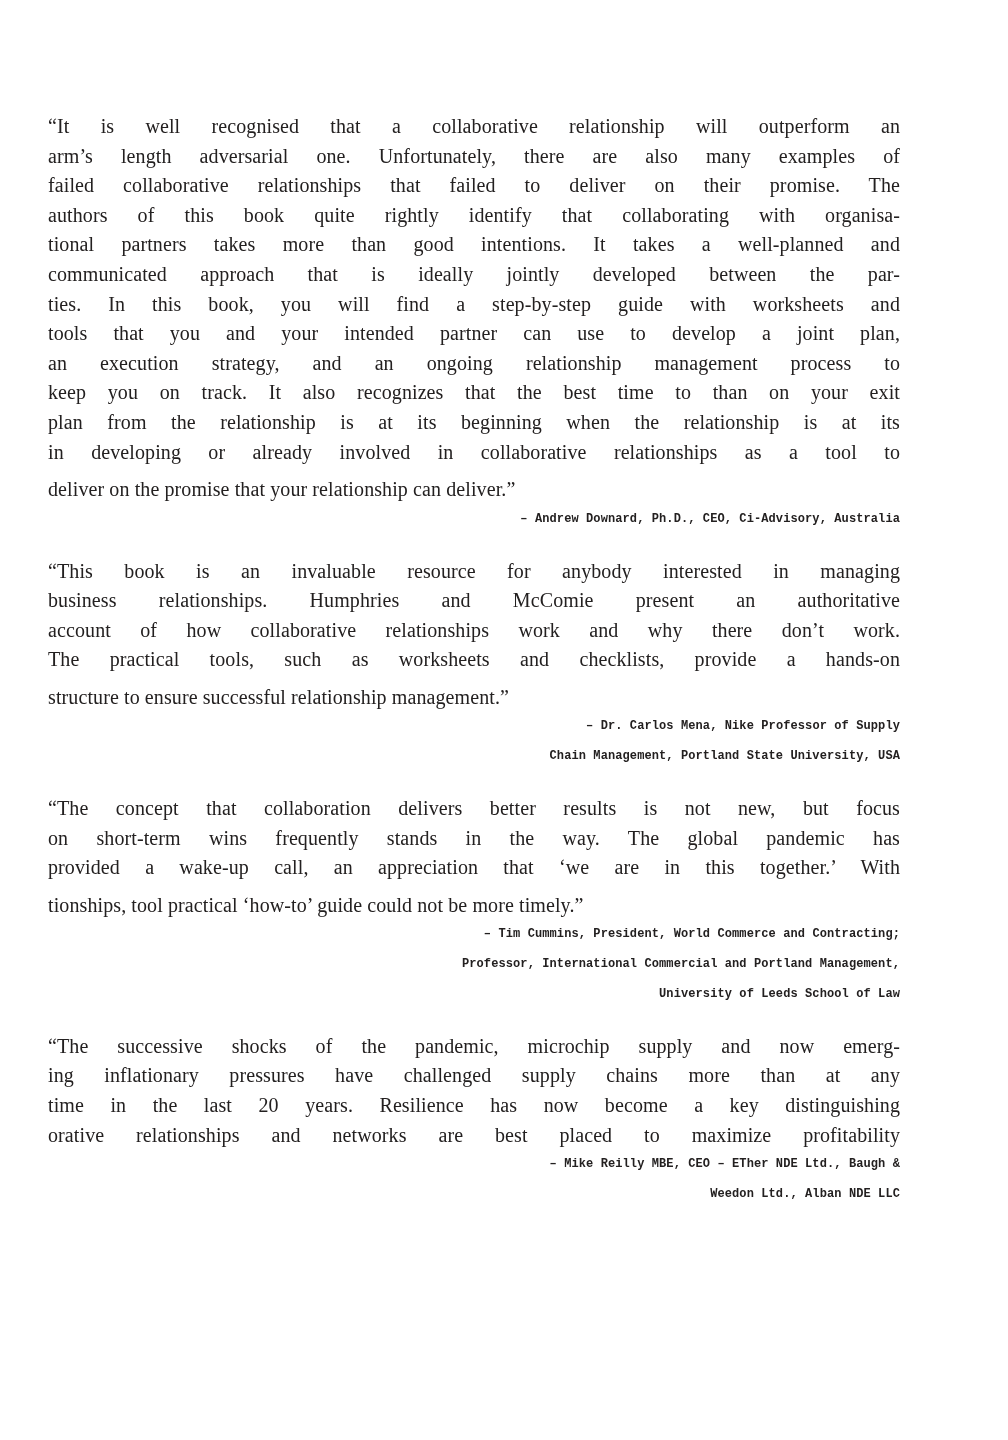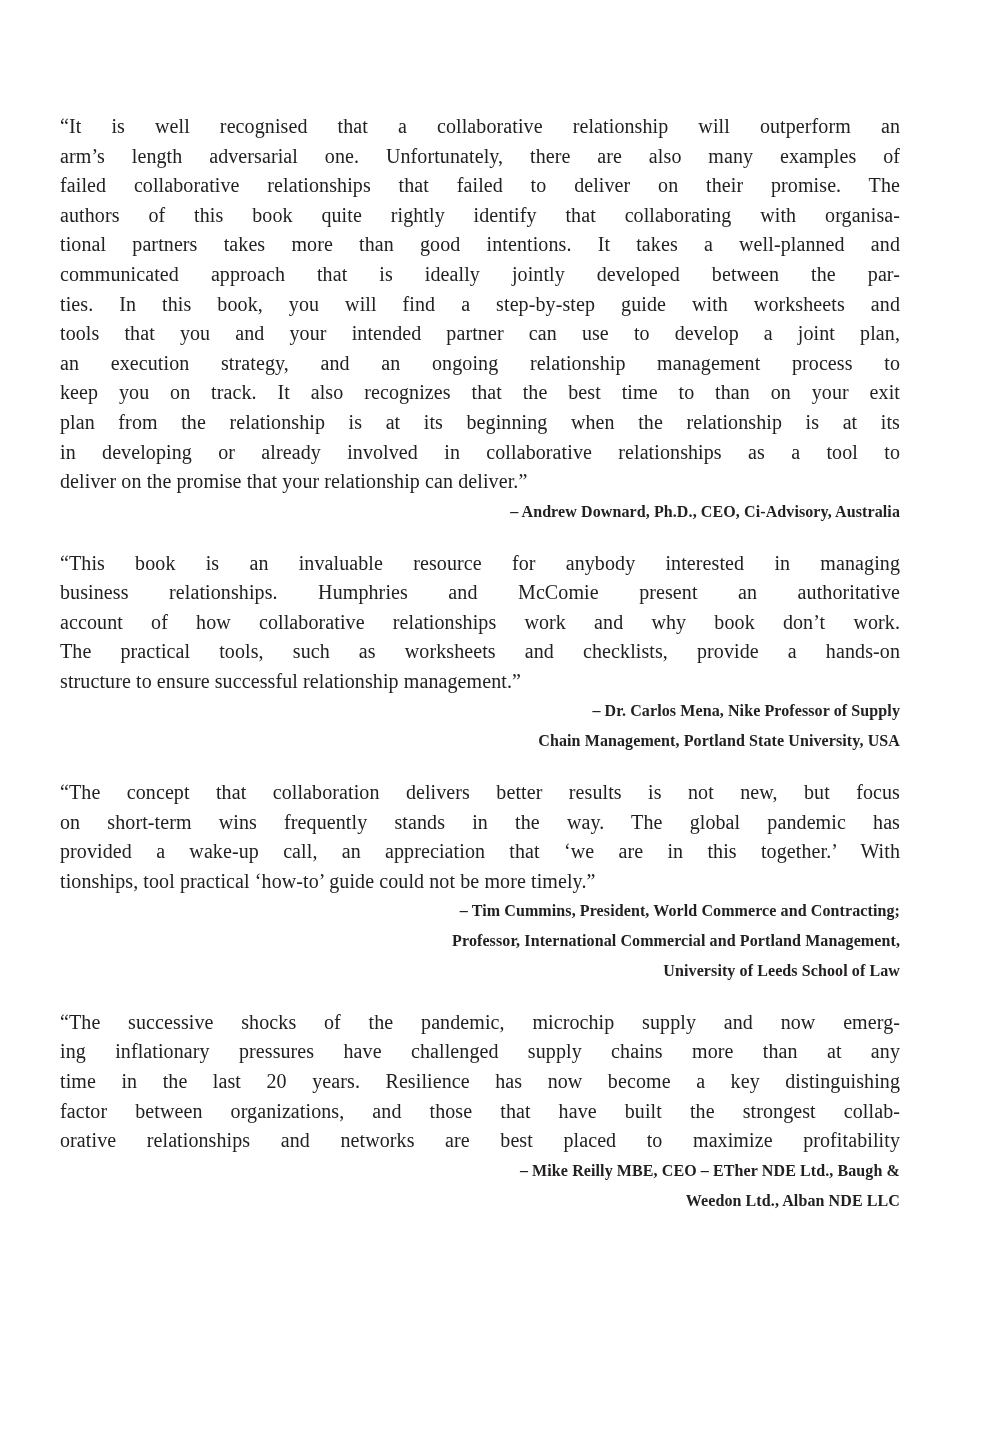--- a/index.html
+++ b/index.html
@@ -9,43 +9,45 @@
   }
   body {
     height: 1440px;
     font-family: "Liberation Serif", "DejaVu Serif", serif;
     color: #232020;
     overflow: hidden;
   }
   .page {
     width: 1008px;
     height: 1252px;
-    padding: 112px 108px 0 60px;
+    padding: 112px 108px 0 48px;
   }
   .quote-block {
     margin-bottom: 22px;
   }
   .quote-line {
     font-size: 20px;
     line-height: 29.6px;
     letter-spacing: 0.1px;
   }
   .jline {
     text-align: justify;
     text-align-last: justify;
   }
   .lline {
     text-align: left;
+    margin-top: 8px;
   }
   .attr-line {
-    font-size: 16px;
+    font-size: 12px;
     line-height: 29.8px;
     font-weight: bold;
     text-align: right;
     letter-spacing: 0.1px;
+    font-family: Liberation Mono, monospace;
   }
 </style>
 </head>
 <body>
 
 <div class="page">
 
   <div class="quote-block">
     <div class="quote-line jline">“It is well recognised that a collaborative relationship will outperform an</div>
     <div class="quote-line jline">arm’s length adversarial one. Unfortunately, there are also many examples of</div>
@@ -59,40 +61,39 @@
     <div class="quote-line jline">keep you on track. It also recognizes that the best time to than on your exit</div>
     <div class="quote-line jline">plan from the relationship is at its beginning when the relationship is at its</div>
     <div class="quote-line jline">in developing or already involved in collaborative relationships as a tool to</div>
     <div class="quote-line lline">deliver on the promise that your relationship can deliver.”</div>
     <div class="attr-line">– Andrew Downard, Ph.D., CEO, Ci-Advisory, Australia</div>
   </div>
 
   <div class="quote-block">
     <div class="quote-line jline">“This book is an invaluable resource for anybody interested in managing</div>
     <div class="quote-line jline">business relationships. Humphries and McComie present an authoritative</div>
-    <div class="quote-line jline">account of how collaborative relationships work and why book don’t work.</div>
+    <div class="quote-line jline">account of how collaborative relationships work and why there don’t work.</div>
     <div class="quote-line jline">The practical tools, such as worksheets and checklists, provide a hands-on</div>
     <div class="quote-line lline">structure to ensure successful relationship management.”</div>
     <div class="attr-line">– Dr. Carlos Mena, Nike Professor of Supply</div>
     <div class="attr-line">Chain Management, Portland State University, USA</div>
   </div>
 
   <div class="quote-block">
     <div class="quote-line jline">“The concept that collaboration delivers better results is not new, but focus</div>
     <div class="quote-line jline">on short-term wins frequently stands in the way. The global pandemic has</div>
     <div class="quote-line jline">provided a wake-up call, an appreciation that ‘we are in this together.’ With</div>
     <div class="quote-line lline">tionships, tool practical ‘how-to’ guide could not be more timely.”</div>
     <div class="attr-line">– Tim Cummins, President, World Commerce and Contracting;</div>
     <div class="attr-line">Professor, International Commercial and Portland Management,</div>
     <div class="attr-line">University of Leeds School of Law</div>
   </div>
 
   <div class="quote-block">
     <div class="quote-line jline">“The successive shocks of the pandemic, microchip supply and now emerg-</div>
     <div class="quote-line jline">ing inflationary pressures have challenged supply chains more than at any</div>
     <div class="quote-line jline">time in the last 20 years. Resilience has now become a key distinguishing</div>
-    <div class="quote-line jline">factor between organizations, and those that have built the strongest collab-</div>
     <div class="quote-line jline">orative relationships and networks are best placed to maximize profitability</div>
     <div class="attr-line">– Mike Reilly MBE, CEO – ETher NDE Ltd., Baugh &amp;</div>
     <div class="attr-line">Weedon Ltd., Alban NDE LLC</div>
   </div>
 
 </div>
 
 </body></html>

